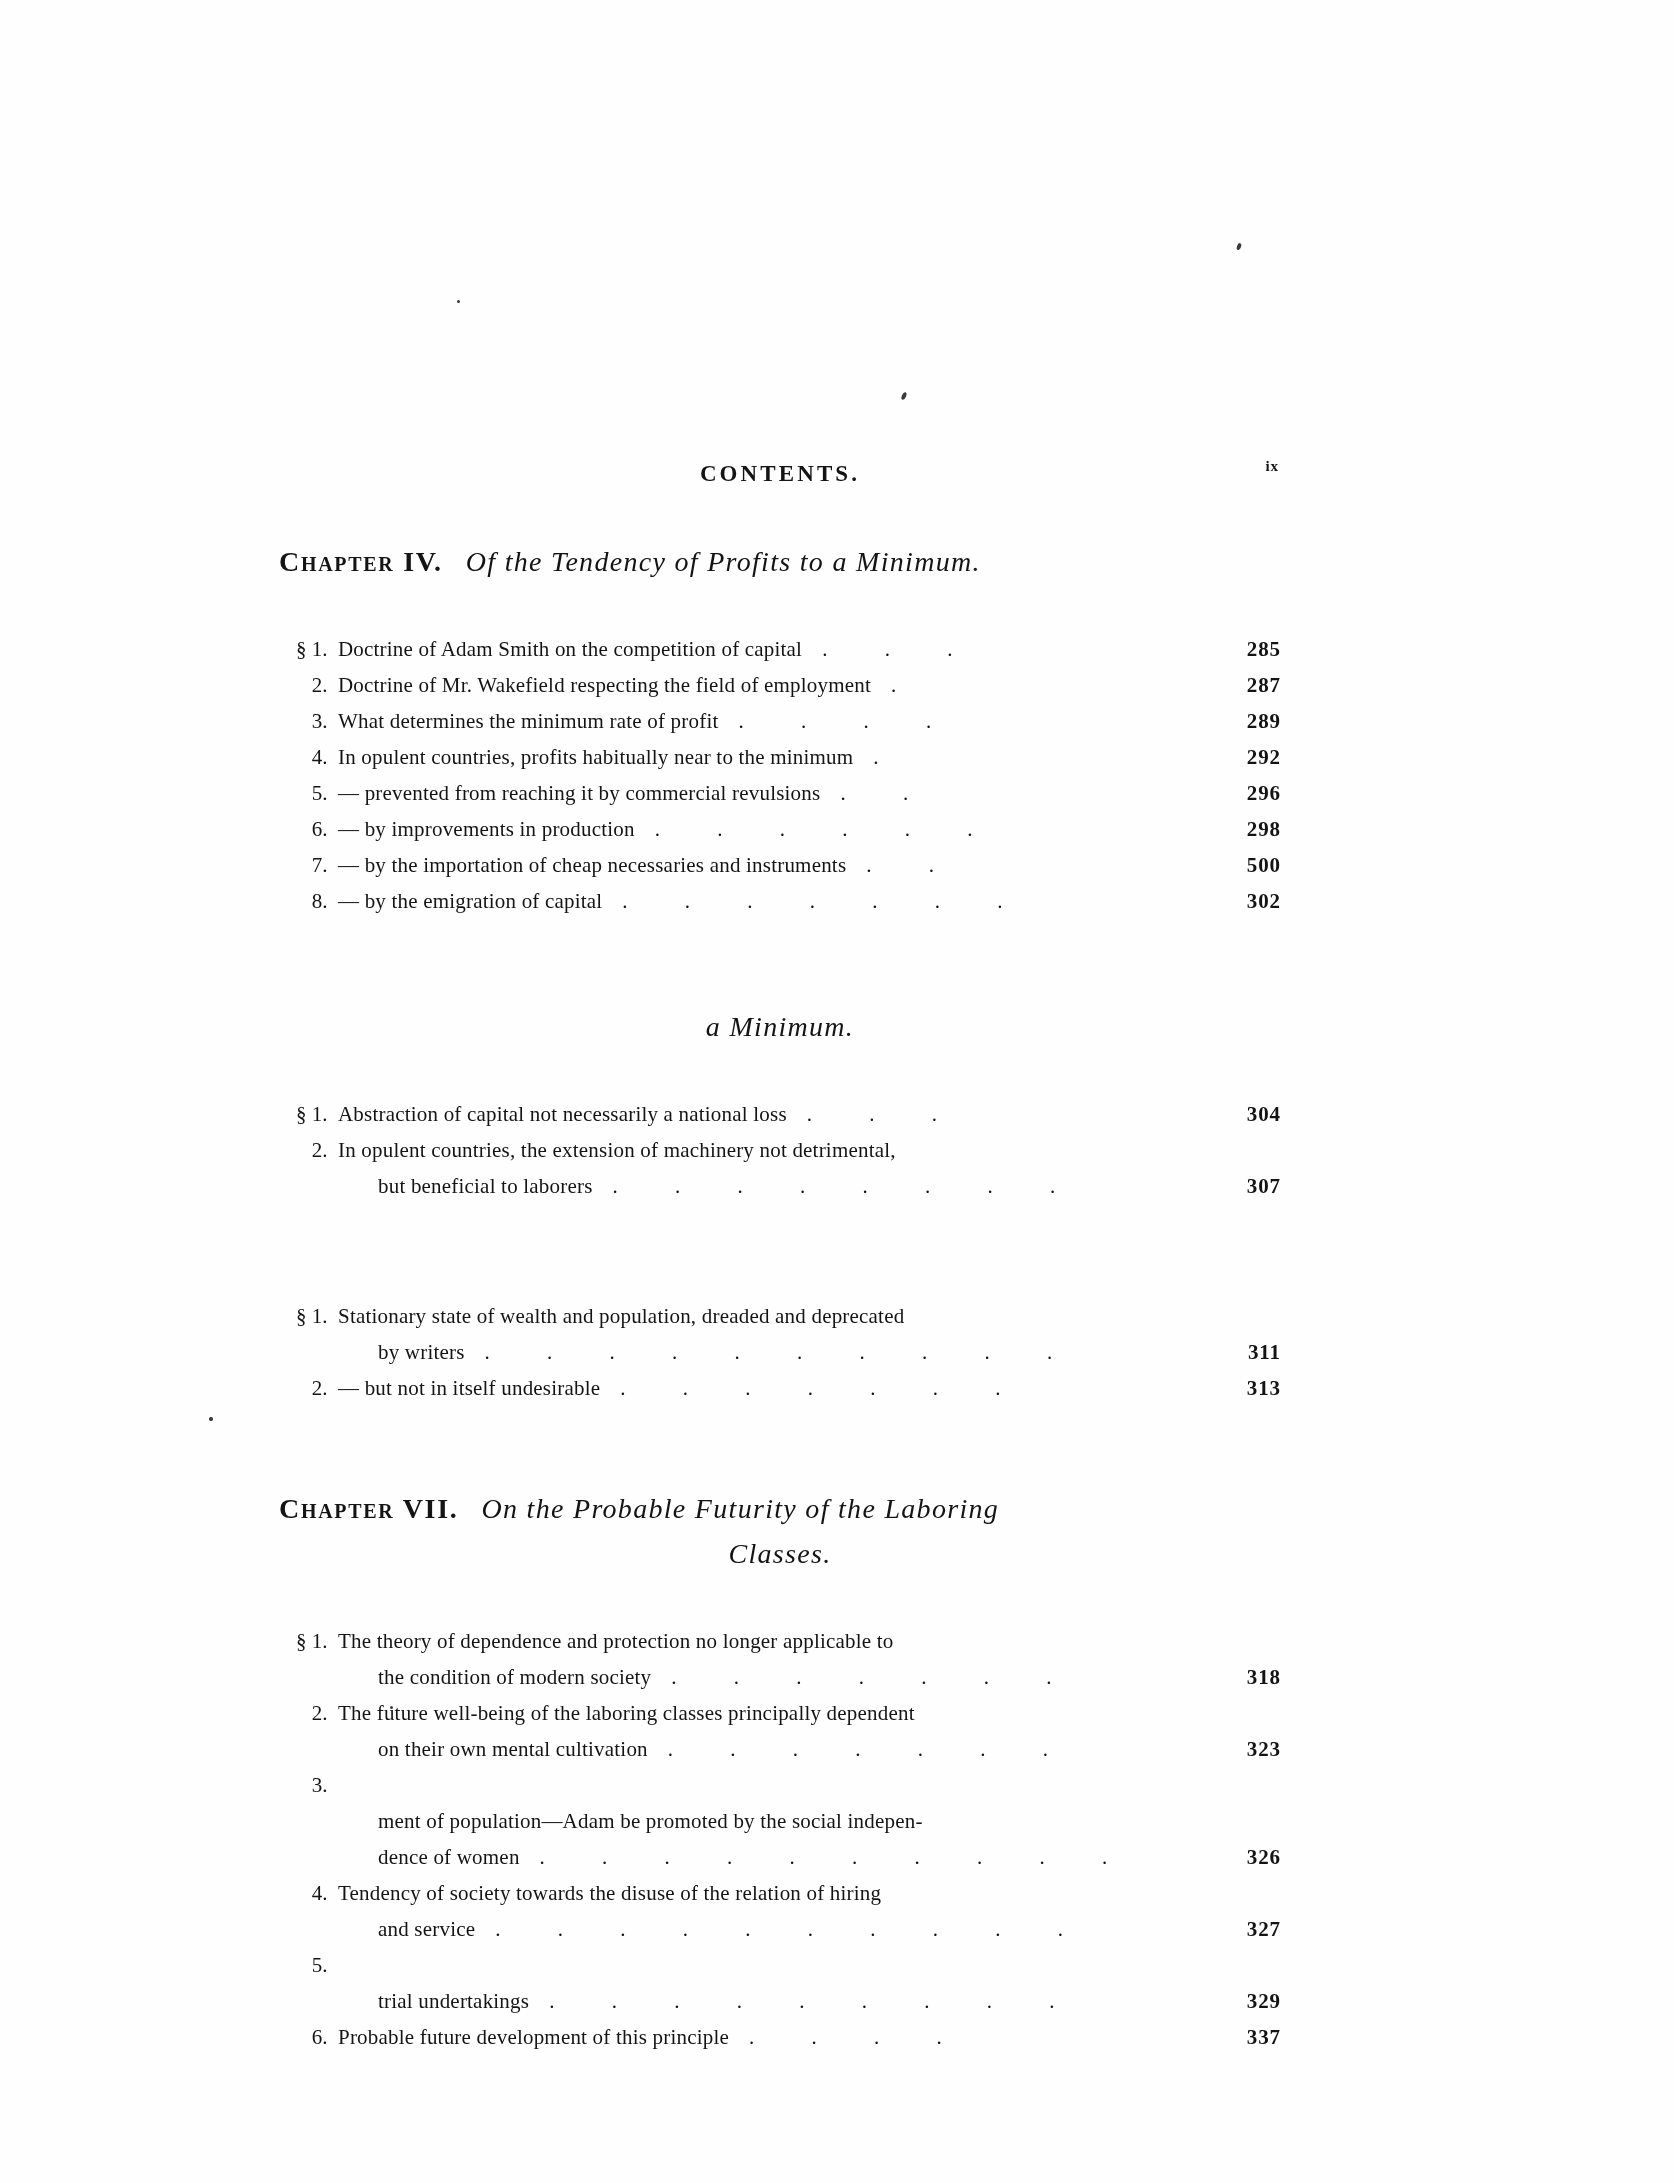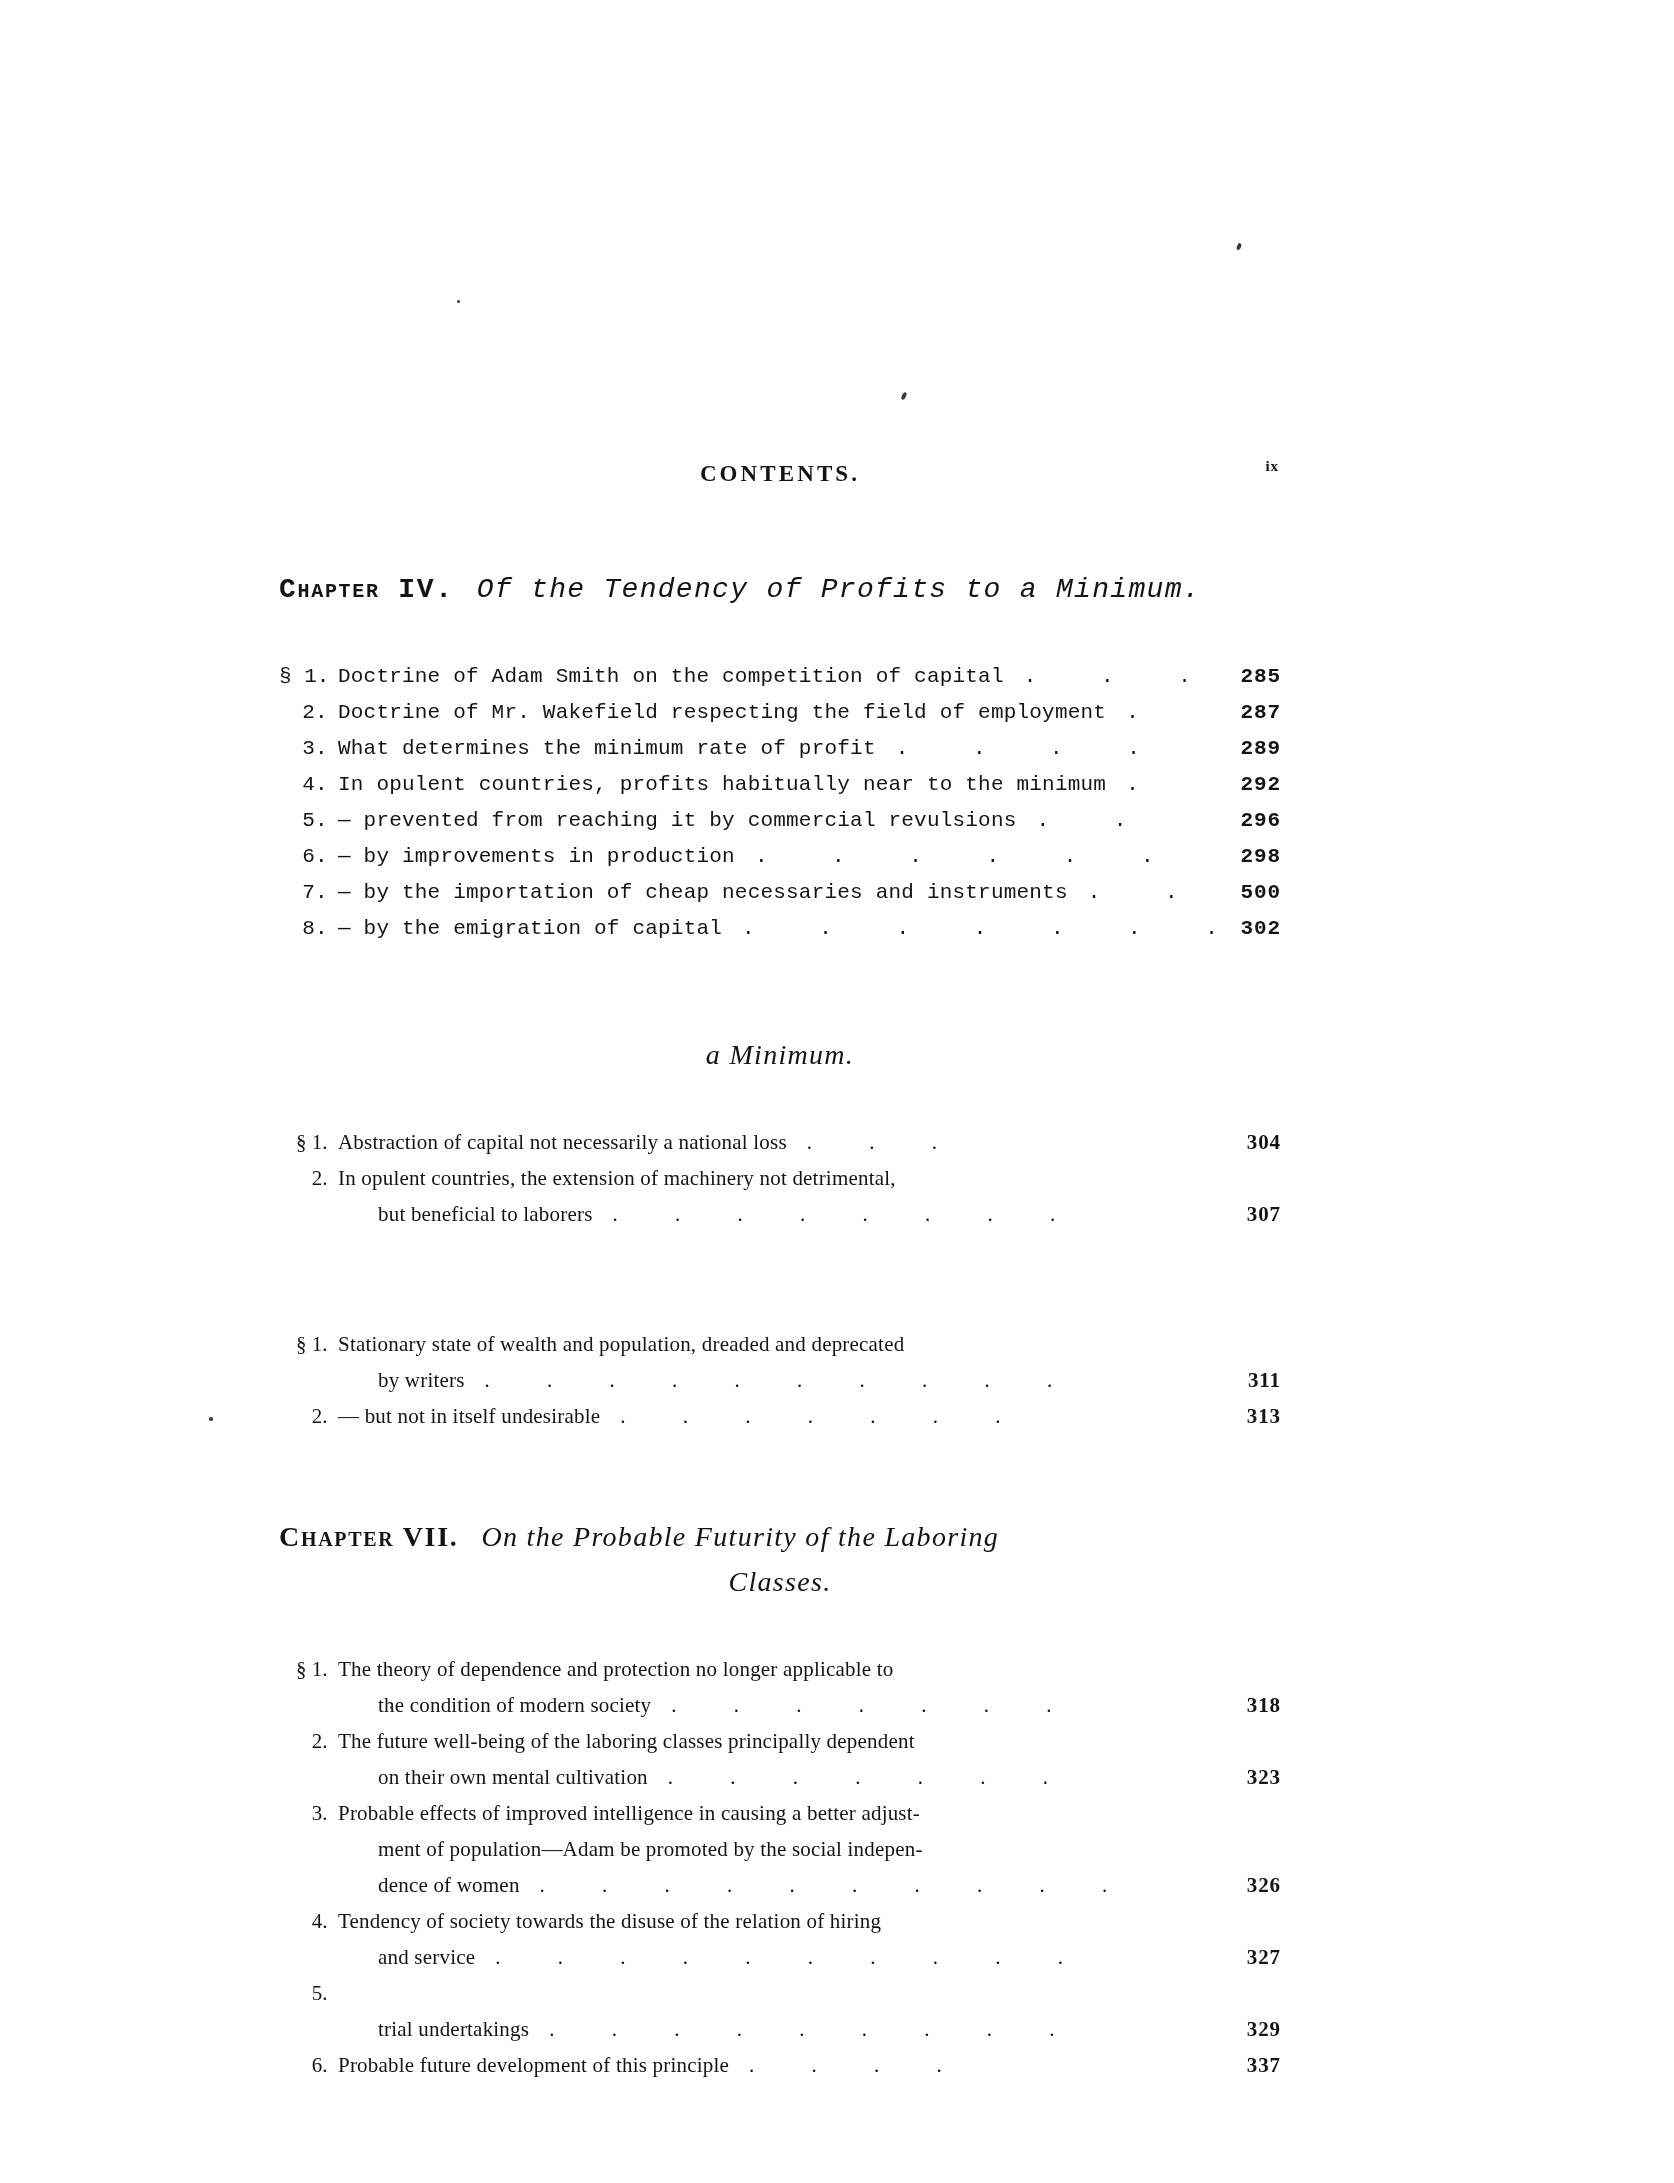--- a/index.html
+++ b/index.html
@@ -61,21 +61,21 @@
   }
   .chap-title2 {
     text-align: center;
     font-style: italic;
     font-size: 28px;
     line-height: 35px;
     letter-spacing: 1.3px;
     margin-top: 9.6px;
   }
 
-  .chapter.ch4 { margin-top: 84px; font-family: Liberation Mono, monospace; }
+  .chapter.ch4 { margin-top: 56px; }
   .chapter.ch5 { margin-top: 90px; }
   .chapter.ch6 { margin-top: 94px; }
   .chapter.ch7 { margin-top: 85px; }
 
   .entries { margin-top: 52px; }
   .ch6 .entries { margin-top: 55px; }
 
   
   .row {
     display: flex;
@@ -259,21 +259,20 @@
           <span class="pg"></span>
         </div>
         <div class="row cont">
           <span class="num"></span>
           <span class="txt">on their own mental cultivation</span>
           <span class="leader">. . . . . . .</span>
           <span class="pg">323</span>
         </div>
         <div class="row">
           <span class="num">3.</span>
-          <span class="txt">Probable effects of improved intelligence in causing a better adjust-</span>
           <span class="leader"></span>
           <span class="pg"></span>
         </div>
         <div class="row cont">
           <span class="num"></span>
           <span class="txt">ment of population—Adam be promoted by the social indepen-</span>
           <span class="leader"></span>
           <span class="pg"></span>
         </div>
         <div class="row cont">

